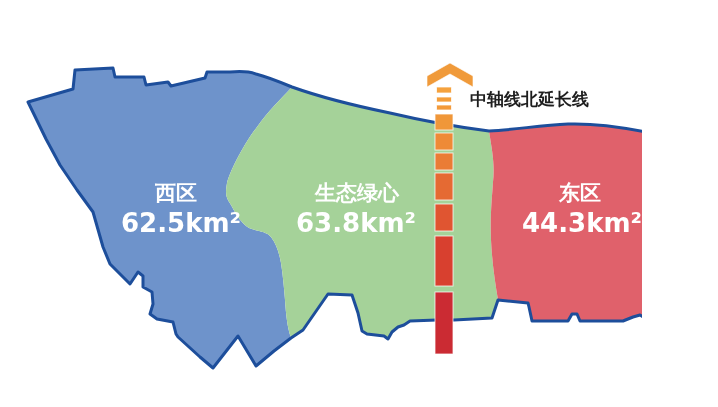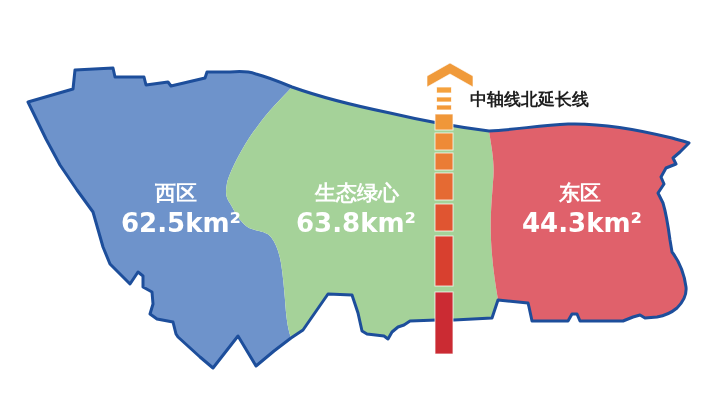--- a/index.html
+++ b/index.html
@@ -1,18 +1,18 @@
 <!DOCTYPE html>
 <html><head>
 <meta charset="utf-8">
 <style>
   html, body { margin: 0; padding: 0; background: #ffffff; }
   #canvas {
     position: relative;
-    width: 718px;
+    width: 642px;
     height: 407px;
     background: #ffffff;
     overflow: hidden;
     font-family: "DejaVu Sans", "Liberation Sans", sans-serif;
   }
   svg { display: block; }
   .region-path { stroke: none; }
   .outline-path { fill: none; stroke-width: 3; stroke-linejoin: round; stroke-linecap: round; }
   .region-name {
     font-size: 21px;

